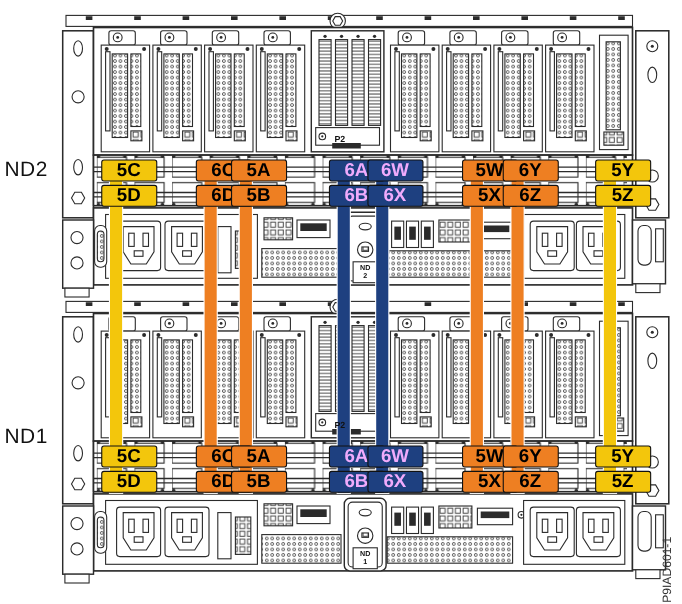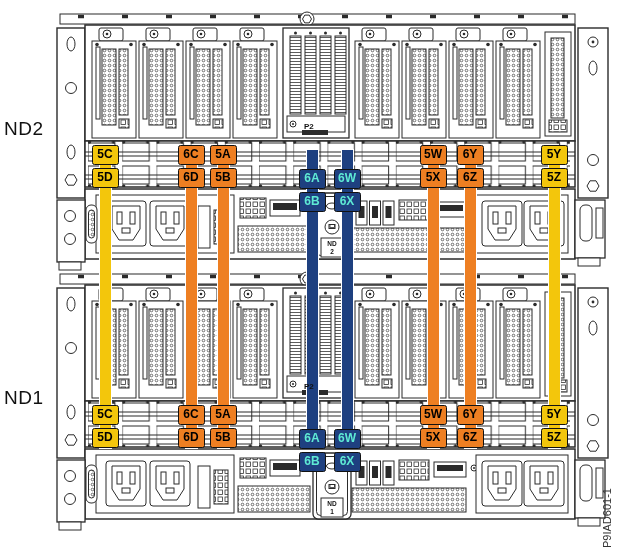--- a/index.html
+++ b/index.html
@@ -6,25 +6,25 @@
   #stage{
     position:relative;width:620px;height:549px;background:#fff;overflow:hidden;
     font-family:"Liberation Sans",sans-serif;
   }
   #artwork{position:absolute;left:0;top:0;z-index:1;}
   .cable{
     position:absolute;z-index:2;width:11px;
     box-shadow:0 0 0 1px #ffffff;
   }
   .chip{
-    position:absolute;z-index:3;width:27px;height:20px;box-sizing:border-box;
+    position:absolute;z-index:3;width:51px;height:20px;box-sizing:border-box;
     border:1.5px solid #111;border-radius:2.5px;
-    font-size:12px;font-weight:bold;line-height:17px;text-align:center;color:#000;
-  }
-  .chip-blue{color:#5eead4;margin-top:24px;}
+    font-size:17px;font-weight:bold;line-height:17px;text-align:center;color:#000;
+  }
+  .chip-blue{color:#f0abfc;}
   .node-label{
     position:absolute;z-index:4;font-size:19px;color:#111;letter-spacing:.5px;
   }
   .riser-label{
     position:absolute;z-index:4;width:36px;text-align:left;
     font-size:8px;font-weight:bold;color:#111;
   }
   .badge-text{
     position:absolute;z-index:4;width:22px;height:18px;
     display:flex;flex-direction:column;align-items:center;justify-content:center;
@@ -227,21 +227,21 @@
       <div class="chip" style="left: 456.5px; top: 168px; background: rgb(238, 127, 34);">6Z</div>
       <div class="chip" style="left: 456.5px; top: 405px; background: rgb(238, 127, 34);">6Y</div>
       <div class="chip" style="left: 456.5px; top: 428px; background: rgb(238, 127, 34);">6Z</div>
       <div class="cable" style="left: 548.5px; top: 150px; height: 298px; background: rgb(243, 198, 12);"></div>
       <div class="chip" style="left: 540.5px; top: 145px; background: rgb(243, 198, 12);">5Y</div>
       <div class="chip" style="left: 540.5px; top: 168px; background: rgb(243, 198, 12);">5Z</div>
       <div class="chip" style="left: 540.5px; top: 405px; background: rgb(243, 198, 12);">5Y</div>
       <div class="chip" style="left: 540.5px; top: 428px; background: rgb(243, 198, 12);">5Z</div>
     </div>
 
-  <div class="node-label" style="left:4px;top:118px;text-align:center;">ND2</div>
+  <div class="node-label" style="left:4px;top:144px;text-align:center;">ND2</div>
   <div class="node-label" style="left:4px;top:387px;">ND1</div>
 
   <div class="riser-label" style="left:304px;top:122px;">P2</div>
   <div class="riser-label" style="left:304px;top:382px;">P2</div>
 
   <div class="badge-text" style="left:321px;top:239px;">
     <span>ND</span>
     <span>2</span>
   </div>
   <div class="badge-text" style="left:321px;top:499px;">

